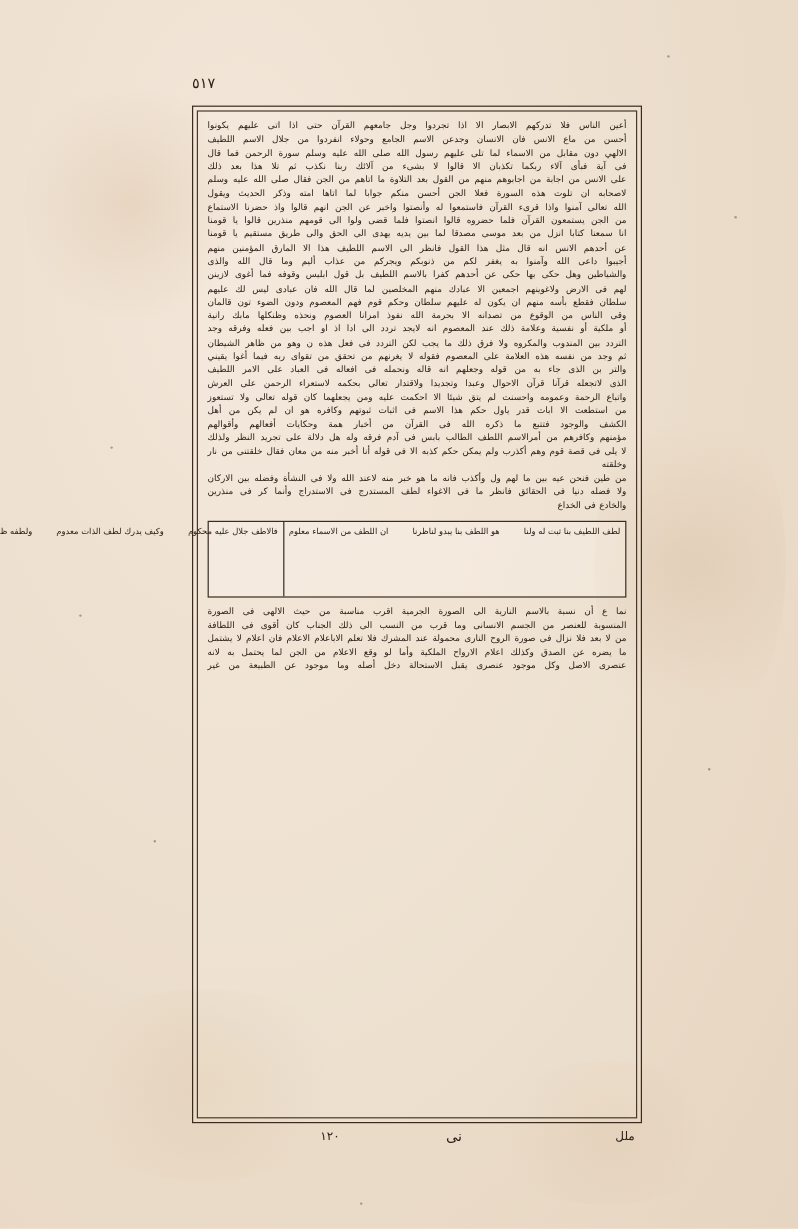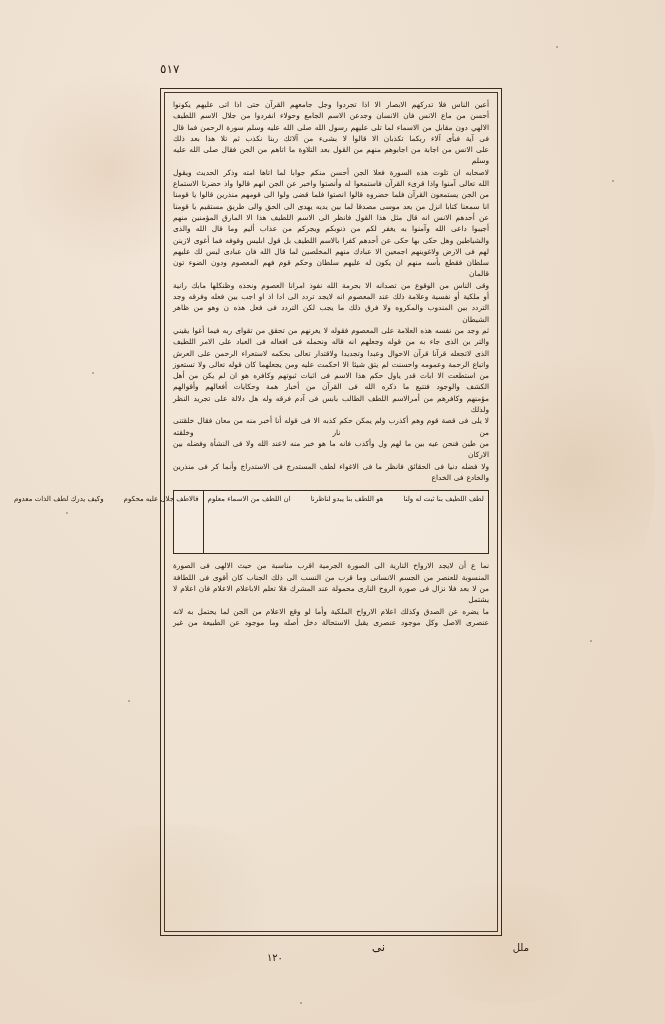--- a/index.html
+++ b/index.html
@@ -47,21 +47,21 @@
     color: #2b2118;
     letter-spacing: 1px;
     direction: rtl;
   }
 
   
   .frame {
     position: absolute;
     left: 160px;
     top: 88px;
-    width: 342px;
+    width: 375px;
     height: 848px;
     border: 1.6px solid #3a2b1d;
     box-sizing: border-box;
     padding: 3px;
     background: rgba(255,252,244,0.12);
   }
   .frame-inner {
     width: 100%;
     height: 100%;
     border: 0.8px solid #4a3728;
@@ -131,21 +131,21 @@
     direction: rtl;
   }
   .mark {
     position: absolute;
     font-size: 11px;
     color: #2b2118;
     font-family: "DejaVu Sans", sans-serif;
   }
   .mark-right { right: 6px; top: 2px; font-size: 10px; }
   .mark-mid   { right: 150px; top: 0px; font-size: 12px; }
-  .mark-left  { right: 252px; top: 2px; font-size: 10px; margin-top: 10px; }
+  .mark-left  { right: 252px; top: 2px; font-size: 10px; }
 </style>
 </head>
 <body>
 
 <div class="page">
 
   <div class="stain s1"></div>
   <div class="stain s2"></div>
   <div class="stain s3"></div>
   <div class="stain s4"></div>
@@ -201,21 +201,21 @@
           <div class="tline">لطف اللطيف بنا ثبت له ولنا</div>
         </div>
         <div class="tcol">
           <div class="tline">ولطفه ظاهره فى انطق موسوم</div>
           <div class="tline">وكيف يدرك لطف الذات معدوم</div>
           <div class="tline">فالاطف جلال عليه محكوم</div>
         </div>
       </div>
 
       <div class="ar body-bottom">
-        <div>نما ع أن لايجد الارواح النارية الى الصورة الجرمية اقرب مناسبة من حيث الالهى فى الصورة</div>
+        <div>نما ع أن نسبة بالاسم النارية الى الصورة الجرمية اقرب مناسبة من حيث الالهى فى الصورة</div>
         <div>المنسوبة للعنصر من الجسم الانسانى وما قرب من النسب الى ذلك الجناب كان أقوى فى اللطافة</div>
         <div>من لا بعد فلا نزال فى صورة الروح النارى محمولة عند المشرك فلا تعلم الاباعلام الاعلام فان اعلام لا يشتمل</div>
         <div>ما يضره عن الصدق وكذلك اعلام الارواح الملكية وأما لو وقع الاعلام من الجن لما يحتمل به لانه</div>
         <div>عنصرى الاصل وكل موجود عنصرى يقبل الاستحالة دخل أصله وما موجود عن الطبيعة من غير</div>
       </div>
 
     </div>
   </div>
 
   <div class="bottom-marks">

